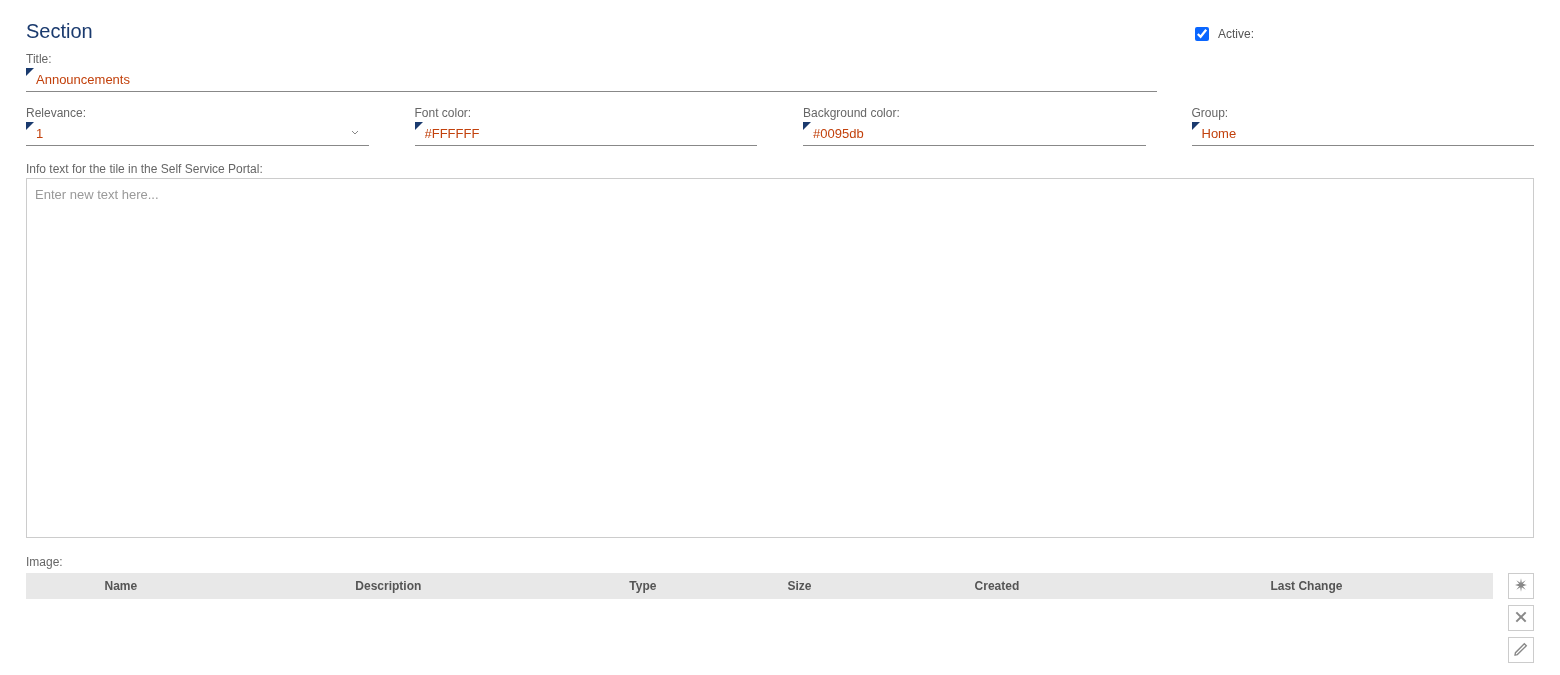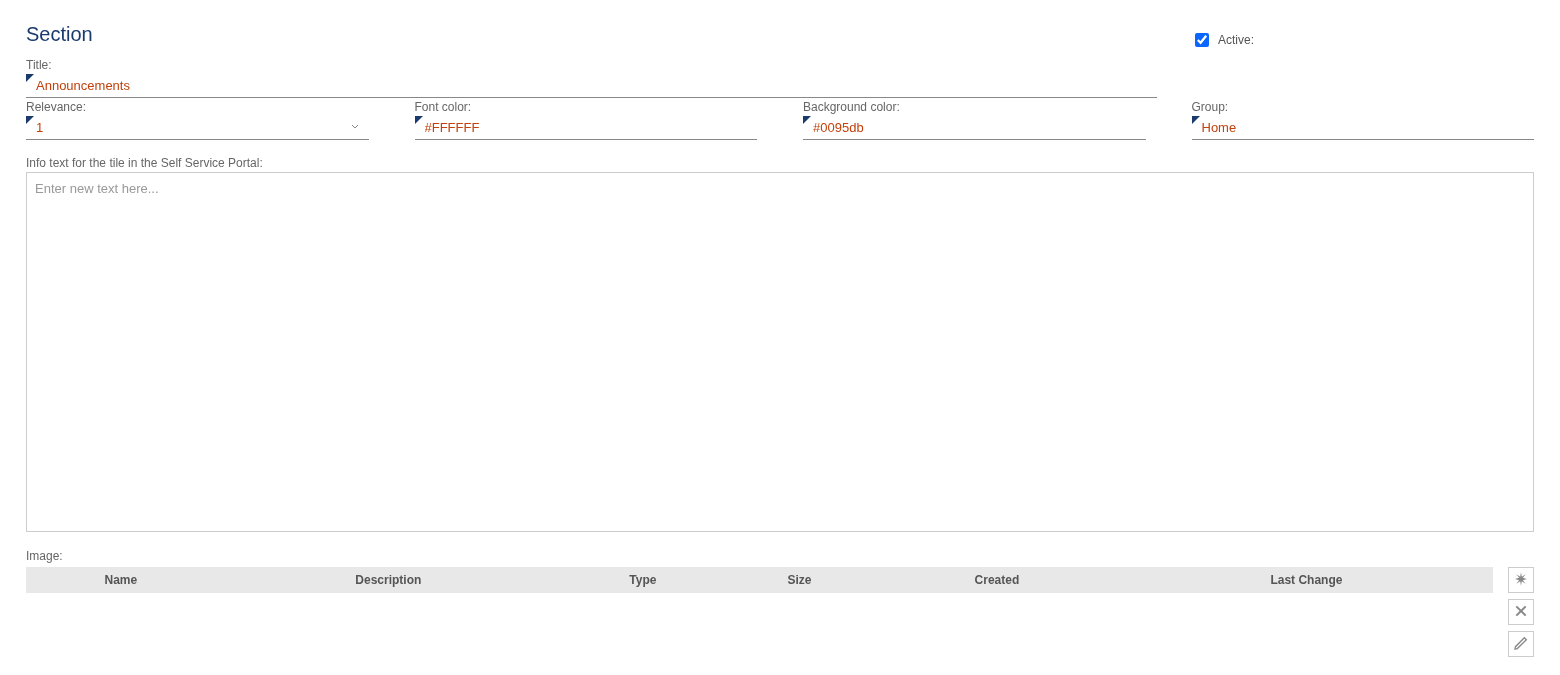--- a/index.html
+++ b/index.html
@@ -21,35 +21,35 @@
     color: #1a3a6e;
     font-size: 20px;
     font-weight: 400;
   }
   .active-wrap {
     display: flex;
     align-items: center;
     gap: 6px;
     font-size: 12px;
     color: #555;
-    margin-top: 12px;
+    margin-top: 6px;
     margin-right: 280px;
   }
   .active-wrap input[type="checkbox"] {
     width: 14px;
     height: 14px;
     accent-color: #0a66ff;
   }
   .field-label {
     font-size: 12px;
     color: #666;
     margin-bottom: 2px;
   }
   .full-row {
-    margin-bottom: 2px;
+    margin-bottom: 14px;
     width: 75%;
   }
   .input-wrap {
     position: relative;
   }
   .input-wrap::before {
     content: '';
     position: absolute;
     top: 0;
     left: 0;

